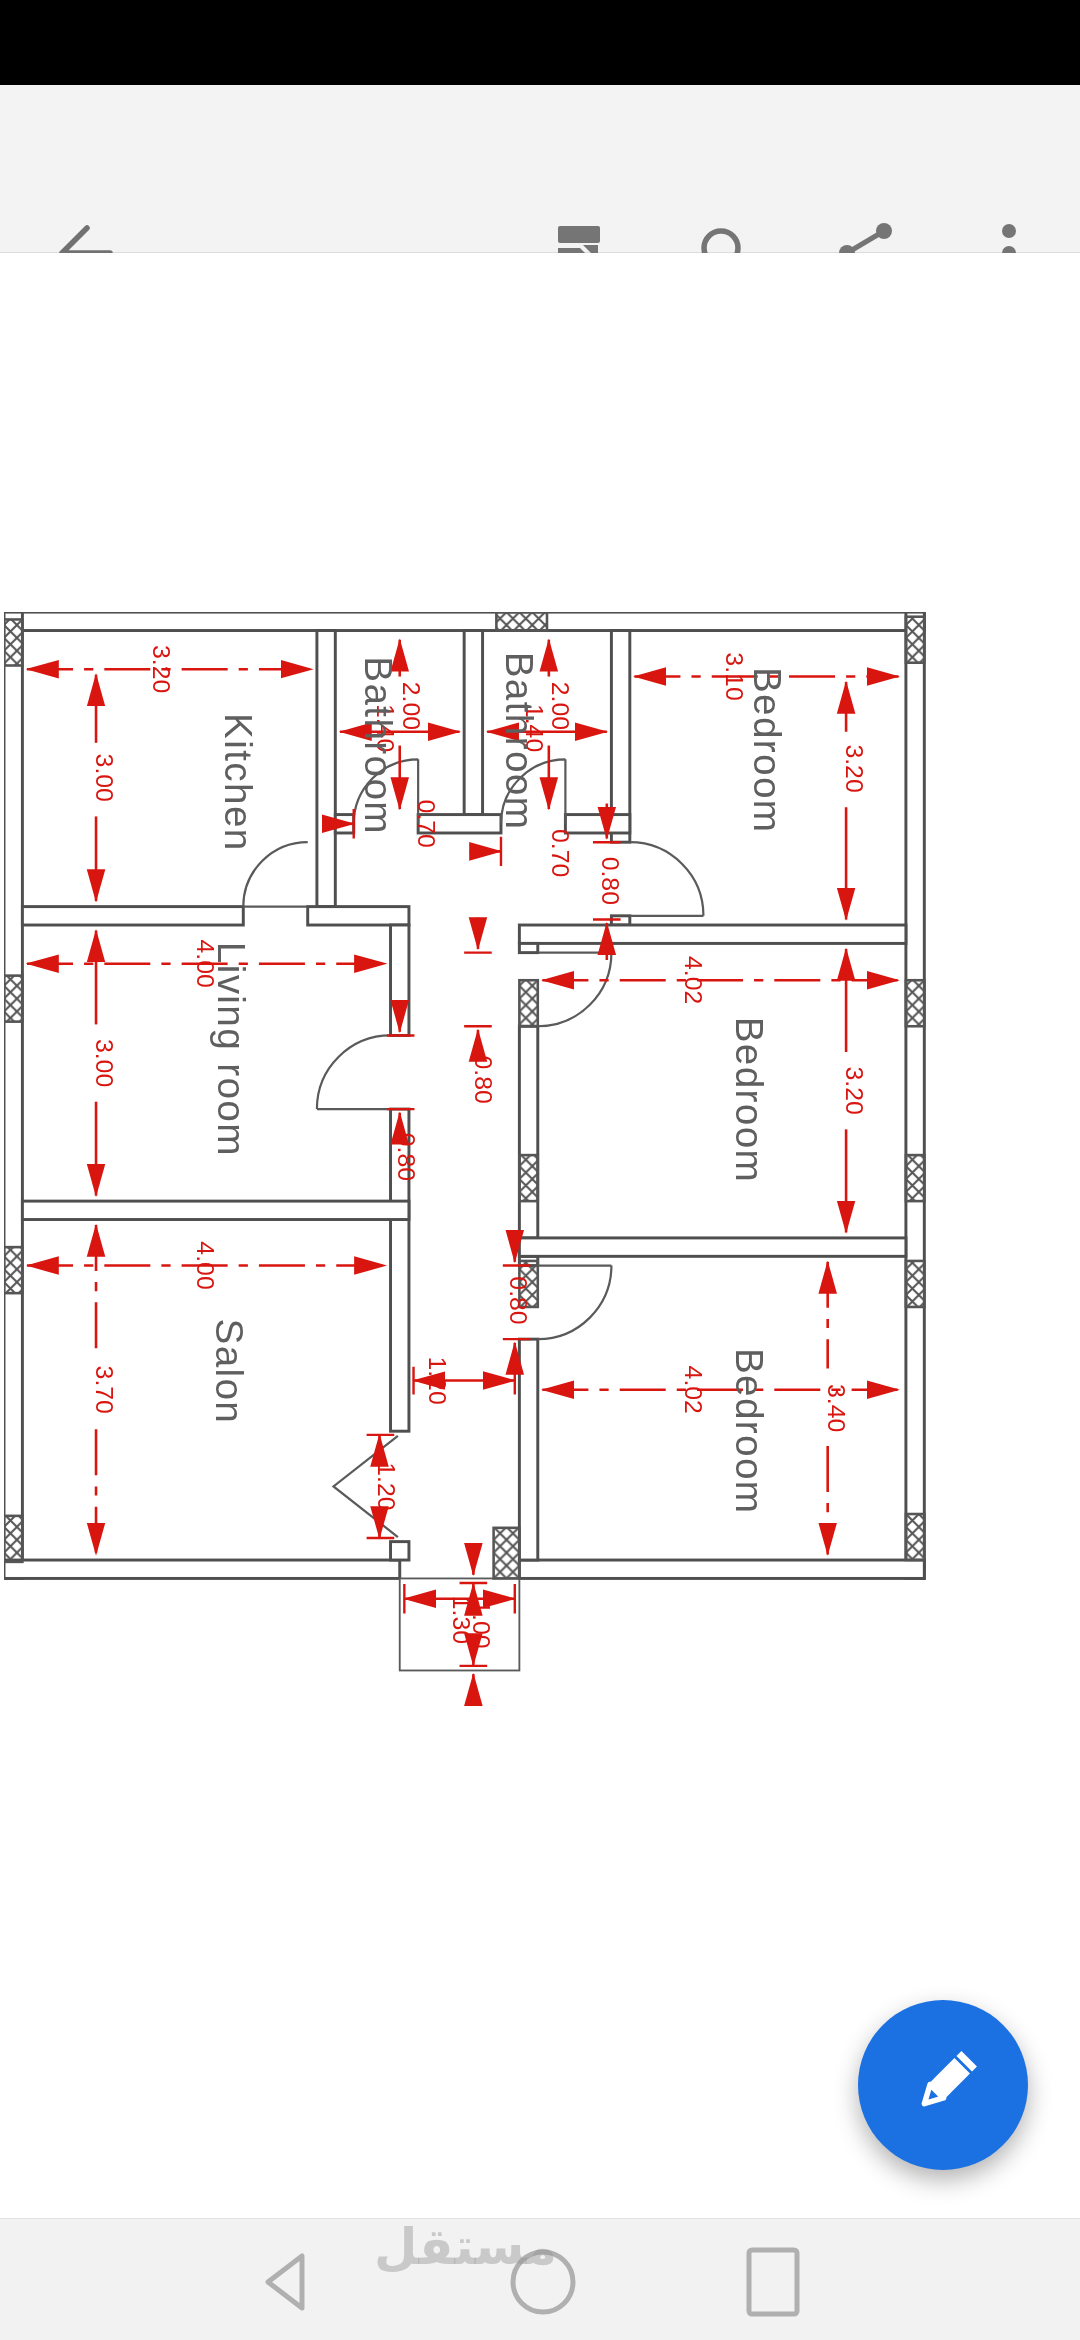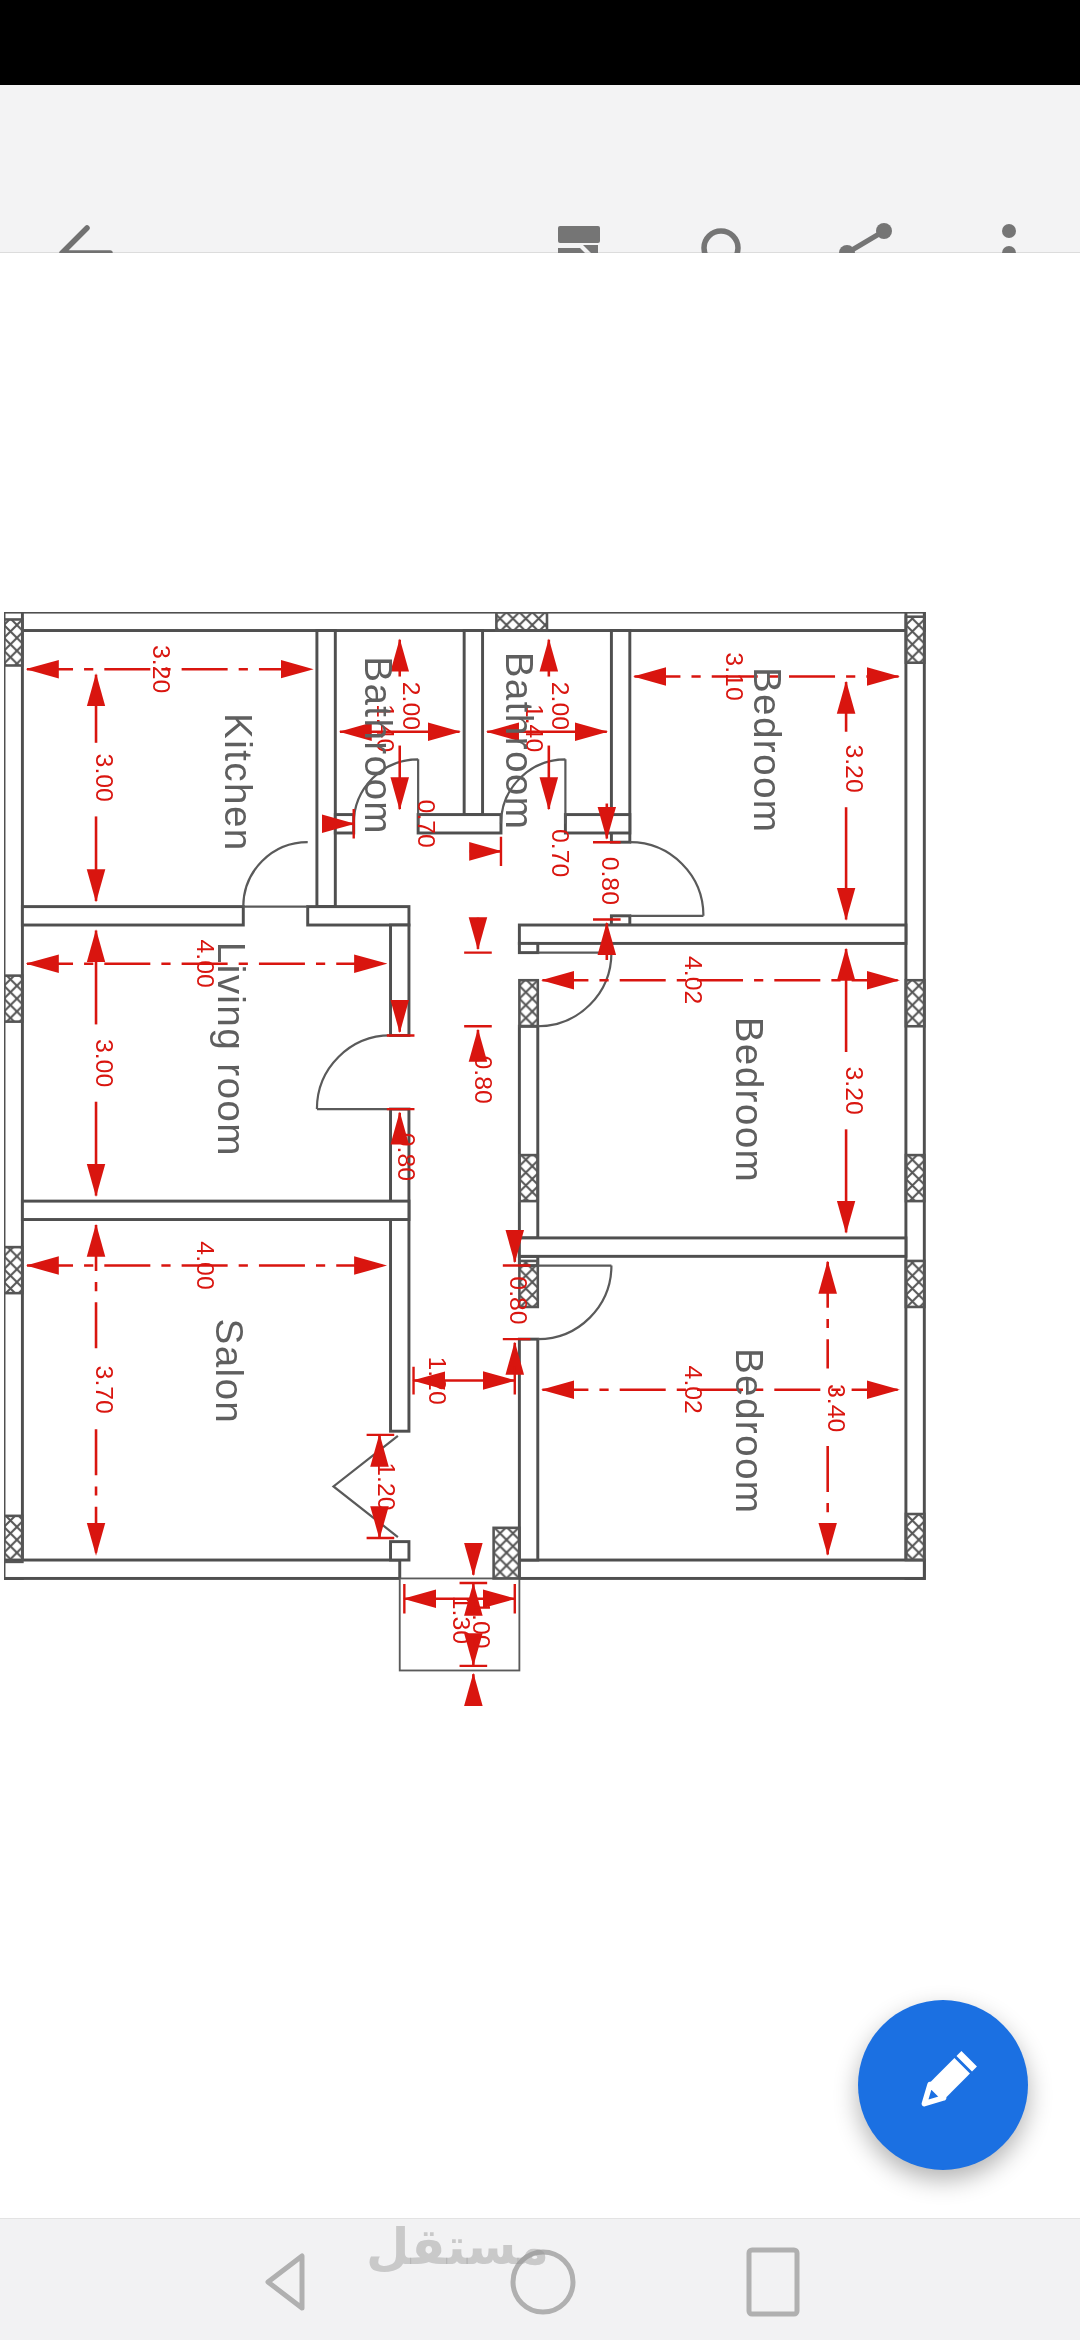--- a/index.html
+++ b/index.html
@@ -11,21 +11,21 @@
   .tb-icon{position:absolute;top:135px;width:66px;height:66px;}
   .content{position:absolute;left:0;top:253px;width:1080px;height:1965px;background:#ffffff;}
   .plan-svg{position:absolute;left:4px;top:612px;width:924px;height:1100px;}
   .fab{position:absolute;left:858px;top:2000px;width:170px;height:170px;border-radius:50%;
        background:#1b70e2;box-shadow:0 10px 24px rgba(0,0,0,0.30);display:flex;
        align-items:center;justify-content:center;}
   .navbar{position:absolute;left:0;top:2218px;width:1080px;height:122px;background:#f2f2f3;
           border-top:1px solid #e3e3e3;}
   .nav-icon{position:absolute;top:2242px;width:80px;height:80px;}
   .watermark{position:absolute;left:0;top:2222px;width:915px;text-align:center;
-             pointer-events:none;color:rgba(150,150,150,0.45);z-index:5;}
+             pointer-events:none;color:rgba(150,150,150,0.45);z-index:5;padding-left:8px;}
   .watermark .ar{font-family:"DejaVu Sans",sans-serif;font-weight:bold;font-size:50px;line-height:50px;}
   .watermark .dom{font-size:28px;line-height:30px;letter-spacing:1px;}
   svg text{font-family:"Liberation Sans",sans-serif;}
   .roomlbl{fill:#5f5f5f;font-size:0.42px;letter-spacing:0.015px;}
   .dimlbl{fill:#d9150f;font-size:0.27px;}
 </style>
 </head>
 <body>
 
 <div class="screen">

